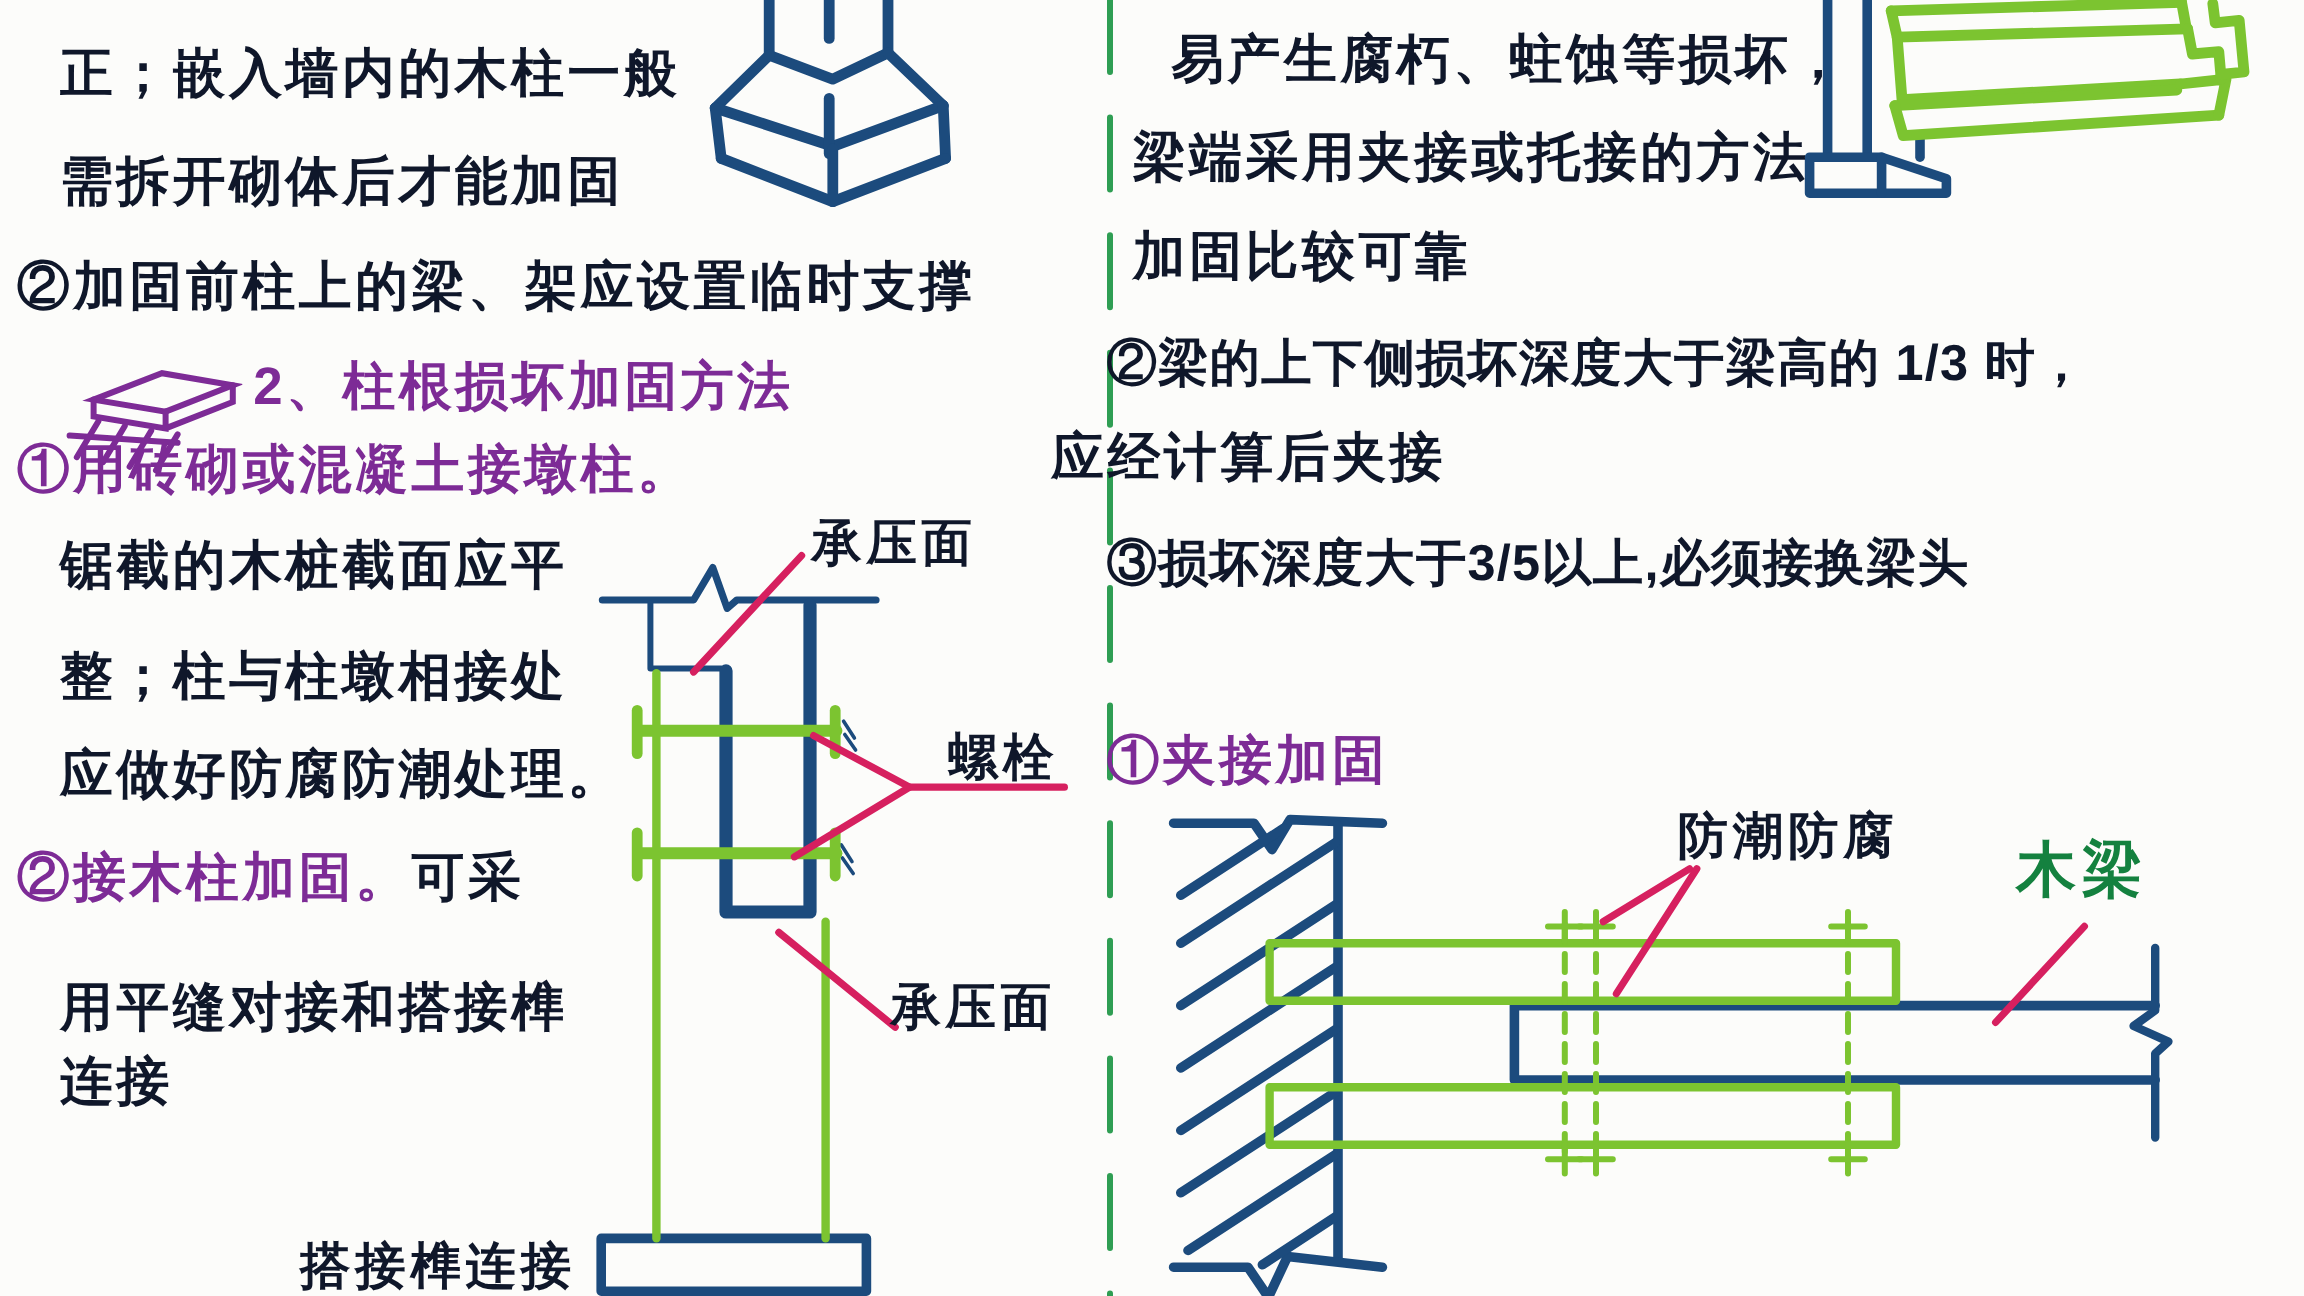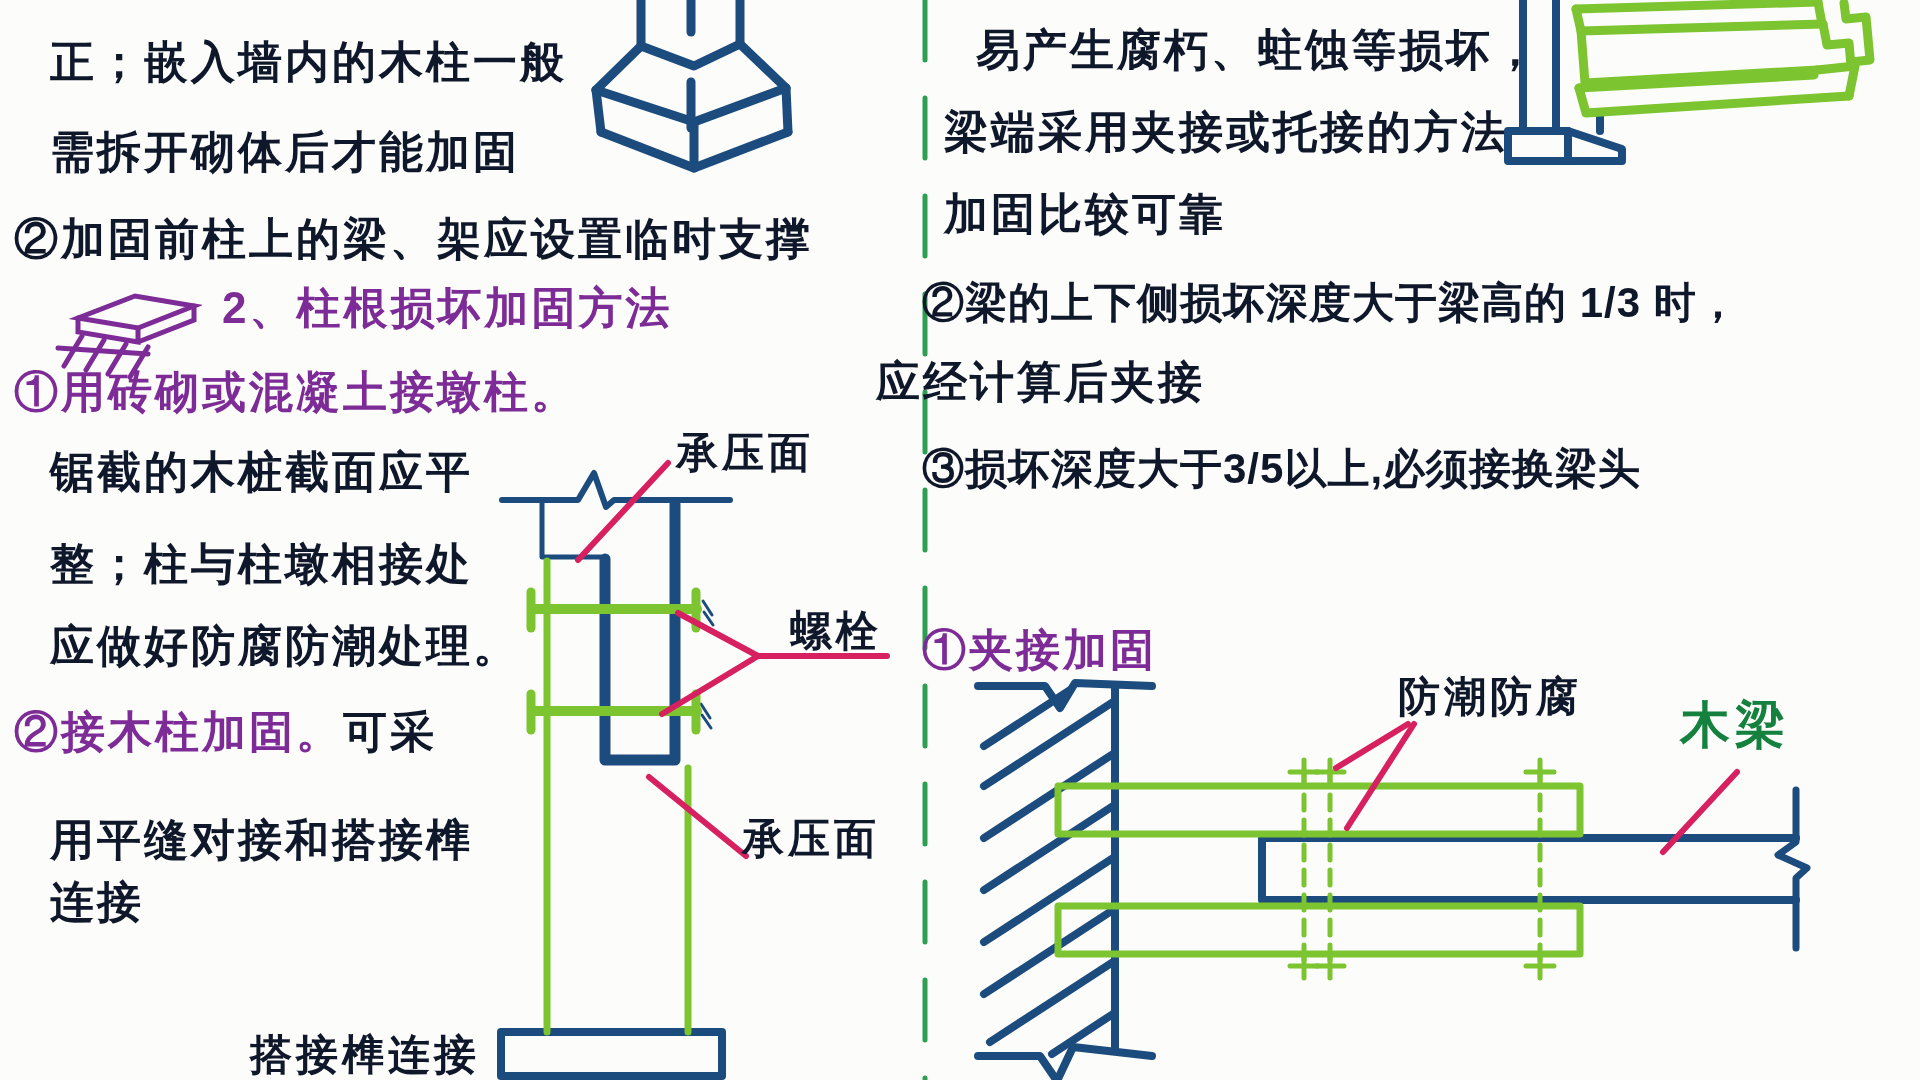--- a/index.html
+++ b/index.html
@@ -5,21 +5,21 @@
   html,body{margin:0;padding:0;background:#888;}
   .stage{position:relative;width:1920px;height:1080px;background:#fcfcfa;overflow:hidden;
          font-family:"Liberation Sans",sans-serif;}
   .art{position:absolute;left:0;top:0;width:1920px;height:1080px;}
   .t{position:absolute;font-weight:700;font-size:44px;letter-spacing:3px;white-space:nowrap;line-height:1.1;}
   .g{color:#0f172a;}
   .p{color:#7d2b96;}
   .s{font-size:42px;letter-spacing:1px;}
   .lbl{font-size:42px;letter-spacing:4px;}
   .big{font-size:50px;letter-spacing:5px;color:#14813f;}
-  .head{display:flex;align-items:flex-start;gap:20px;}
+  .head{display:flex;align-items:flex-start;gap:9px;margin-top:15px;}
   .wm{position:absolute;font-size:92px;font-weight:700;color:rgba(170,170,164,0.30);
       letter-spacing:4px;font-style:italic;}
 </style>
 </head>
 <body>
 
 <div class="stage">
 
 
   <svg class="art" viewBox="0 0 1920 1080" stroke-linecap="round" stroke-linejoin="round" fill="none">
@@ -162,18 +162,18 @@
   <div class="t g lbl" style="left:742px;top:816px;">承压面</div>
 
   <div class="t g" style="left:944px;top:26px;margin-left:32px;">易产生腐朽、蛀蚀等损坏，</div>
   <div class="t g" style="left:944px;top:108px;">梁端采用夹接或托接的方法</div>
   <div class="t g" style="left:944px;top:190px;">加固比较可靠</div>
   <div class="t g s" style="left:922px;top:280px;">②梁的上下侧损坏深度大于梁高的 1/3 时，</div>
   <div class="t g" style="left:876px;top:358px;">应经计算后夹接</div>
   <div class="t g s" style="left:922px;top:446px;">③损坏深度大于3/5以上,必须接换梁头</div>
 
 
-  <div class="t p" style="left:922px;top:626px;">①夹接加固</div>
+  <div class="t p" style="left:922px;top:610px;">①夹接加固</div>
 
   <div class="t g lbl" style="left:1398px;top:674px;">防潮防腐</div>
   <div class="t big" style="left:1680px;top:698px;font-family:Liberation Serif, serif;">木梁</div>
 
 </div>
 
 </body></html>

